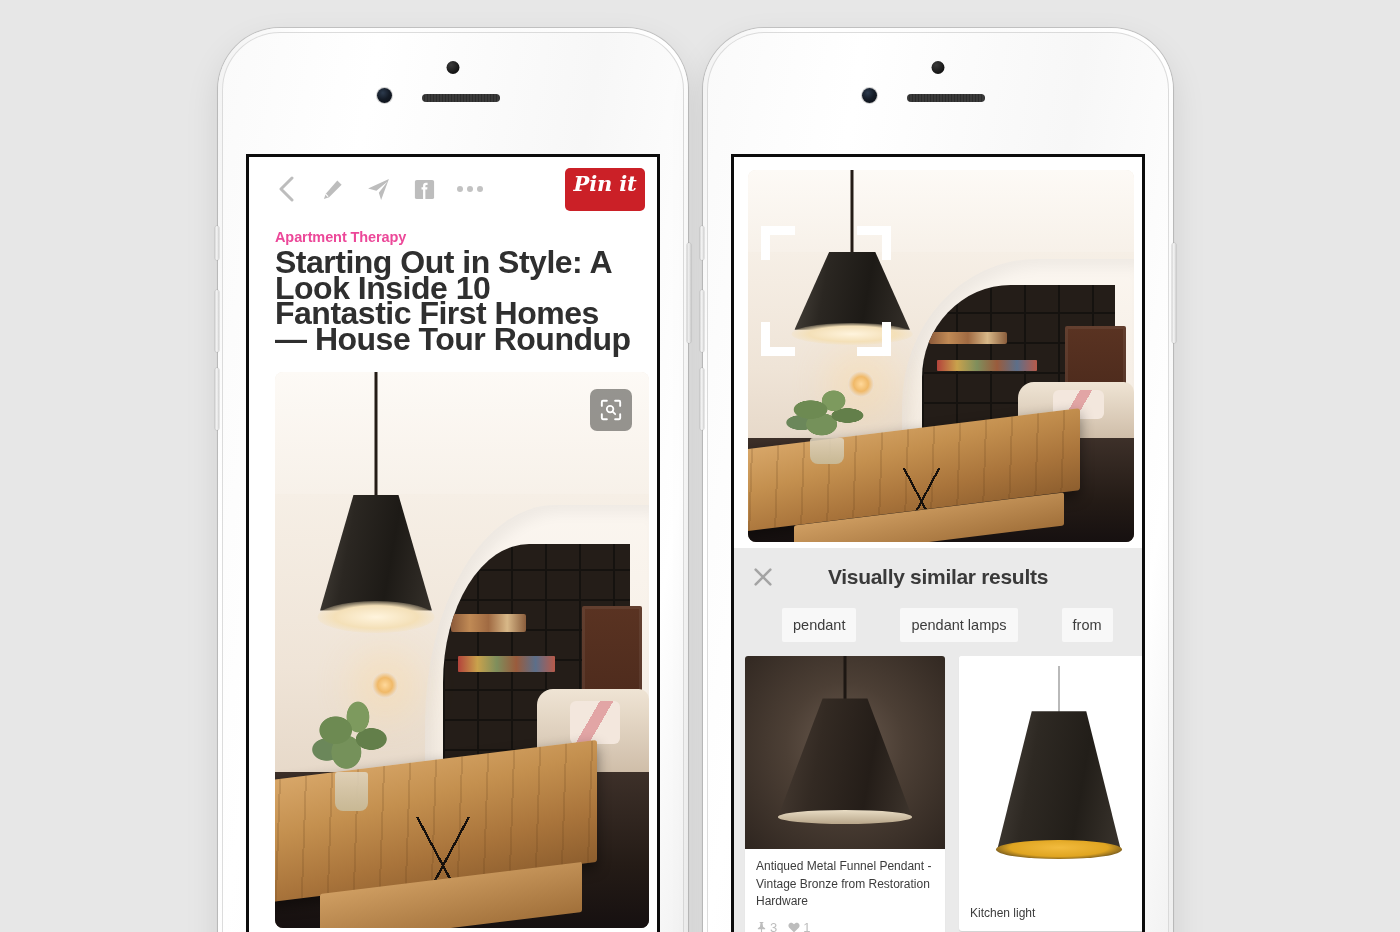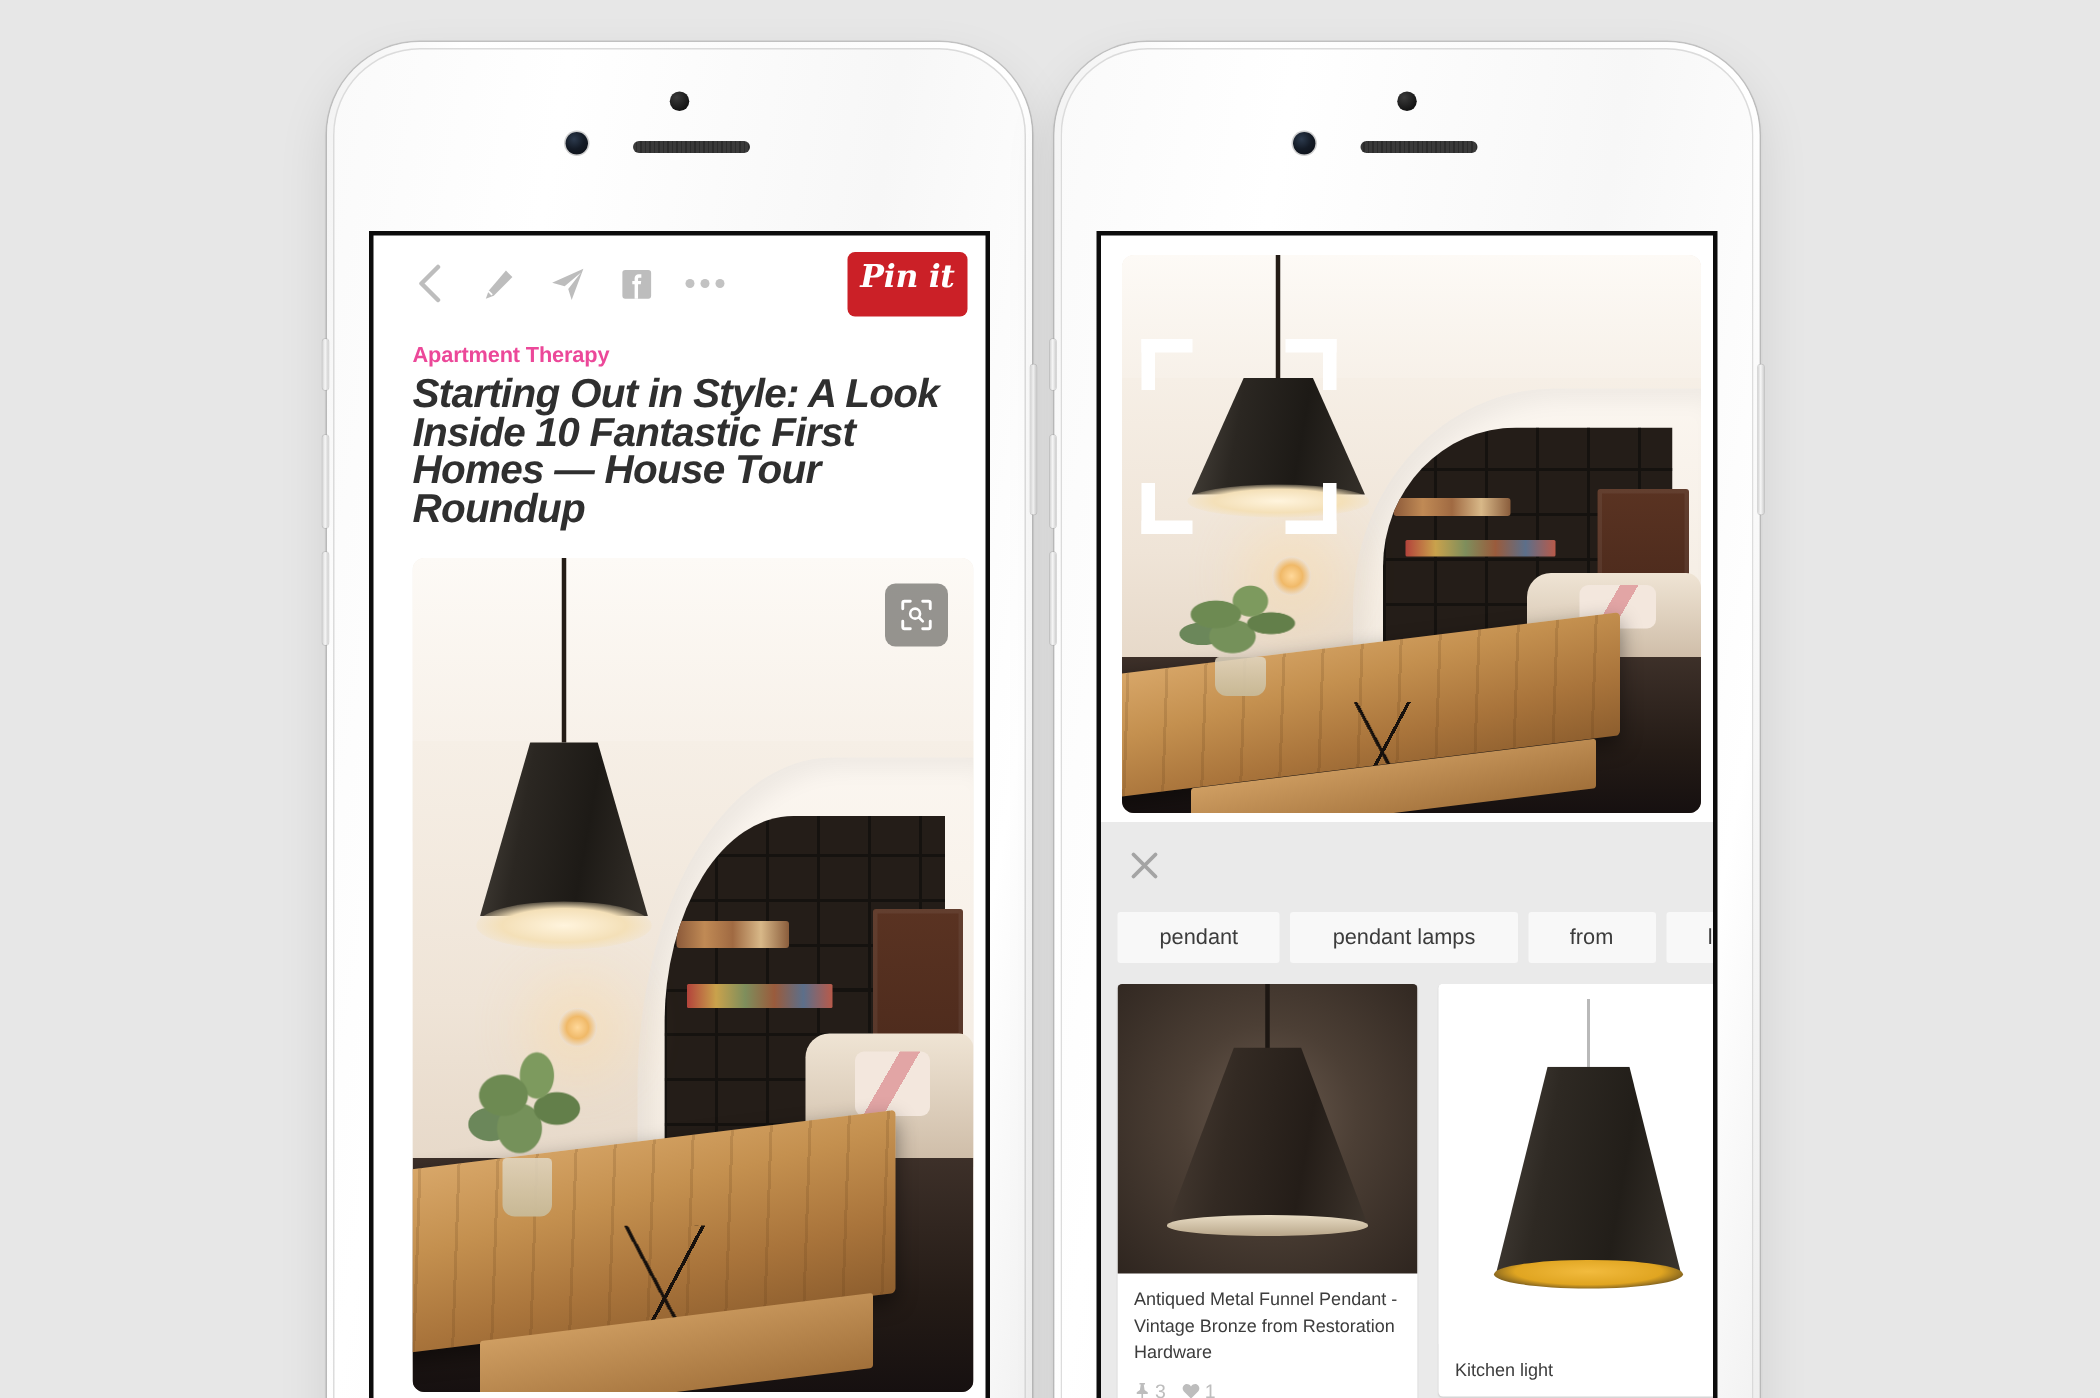--- a/index.html
+++ b/index.html
@@ -123,26 +123,25 @@
 
   .pin-source {
     margin: 8px 0 0 26px;
     font-size: 14.5px;
     font-weight: bold;
     color: #ec4899;
     letter-spacing: -0.1px;
   }
   .pin-title {
     margin: 5px 24px 0 26px;
-    font-size: 27px;
+    font-size: 32px;
     line-height: 25.5px;
     font-weight: bold;
     color: #2f2f2f;
     letter-spacing: -0.5px;
-    font-style: italic;
   }
 
   .pin-photo-wrap {
     position: relative;
     margin: 20px 0 0 26px;
     width: 374px;
     height: 556px;
     border-radius: 8px;
     overflow: hidden;
   }
@@ -381,26 +380,27 @@
     display: flex;
     gap: 7px;
     padding: 0 0 0 11px;
     margin-top: 2px;
   }
   .vs-tag {
     background: #f8f8f8;
     border: none;
     border-radius: 2px;
     height: 34px;
-    padding: 0 28px;
+    padding: 0 11px;
     font-family: "Liberation Sans", sans-serif;
     font-size: 14.5px;
     color: #3c3c3c;
     white-space: nowrap;
     cursor: pointer;
+    margin-left: 37px;
   }
 
   .vs-grid {
     display: flex;
     gap: 14px;
     padding: 14px 11px 0 11px;
   }
   .vs-col { width: 200px; flex: none; }
   .vs-card {
     background: #ffffff;
@@ -621,20 +621,21 @@
       </div>
 
       <div class="vs-panel">
 
         <div class="vs-head">
           <div class="vs-close">
             <svg width="22" height="22" viewBox="0 0 24 24">
                 <path d="M4 4 L20 20 M20 4 L4 20" stroke="currentColor" stroke-width="2.8" stroke-linecap="round" fill="none"></path>
               </svg>
           </div>
+          <div class="vs-title">Visually similar results</div>
         </div>
 
         <div class="vs-tags">
           <button class="vs-tag">pendant</button>
           <button class="vs-tag">pendant lamps</button>
           <button class="vs-tag">from</button>
           <button class="vs-tag">light</button>
           <button class="vs-tag">pendant lamps</button>
         </div>
 

